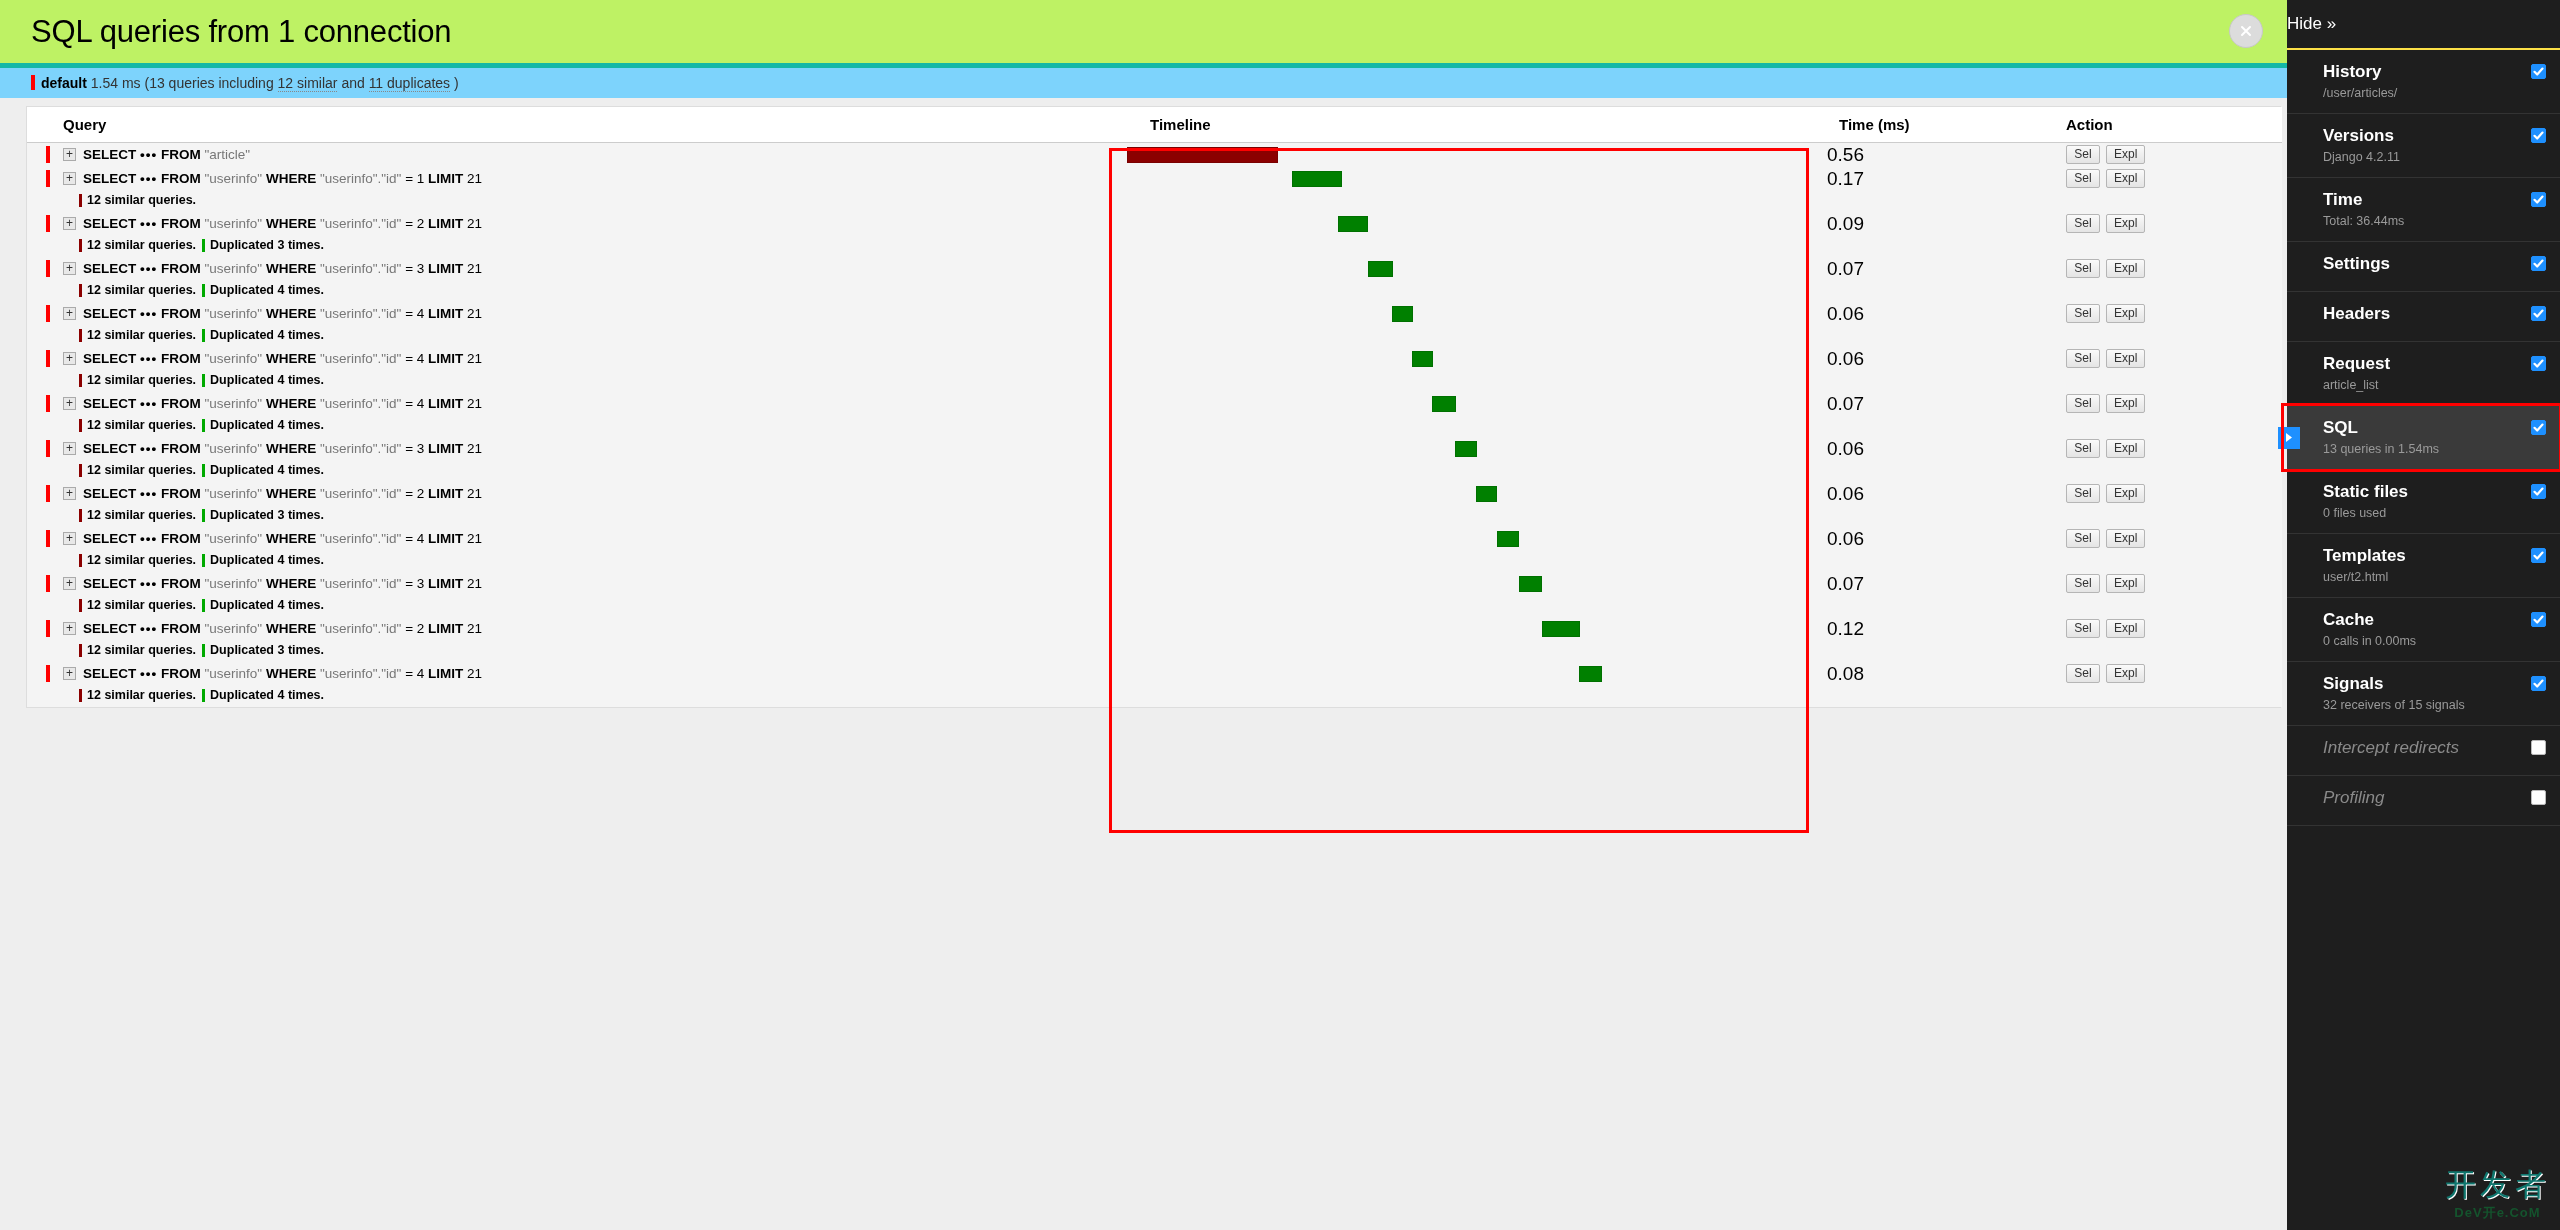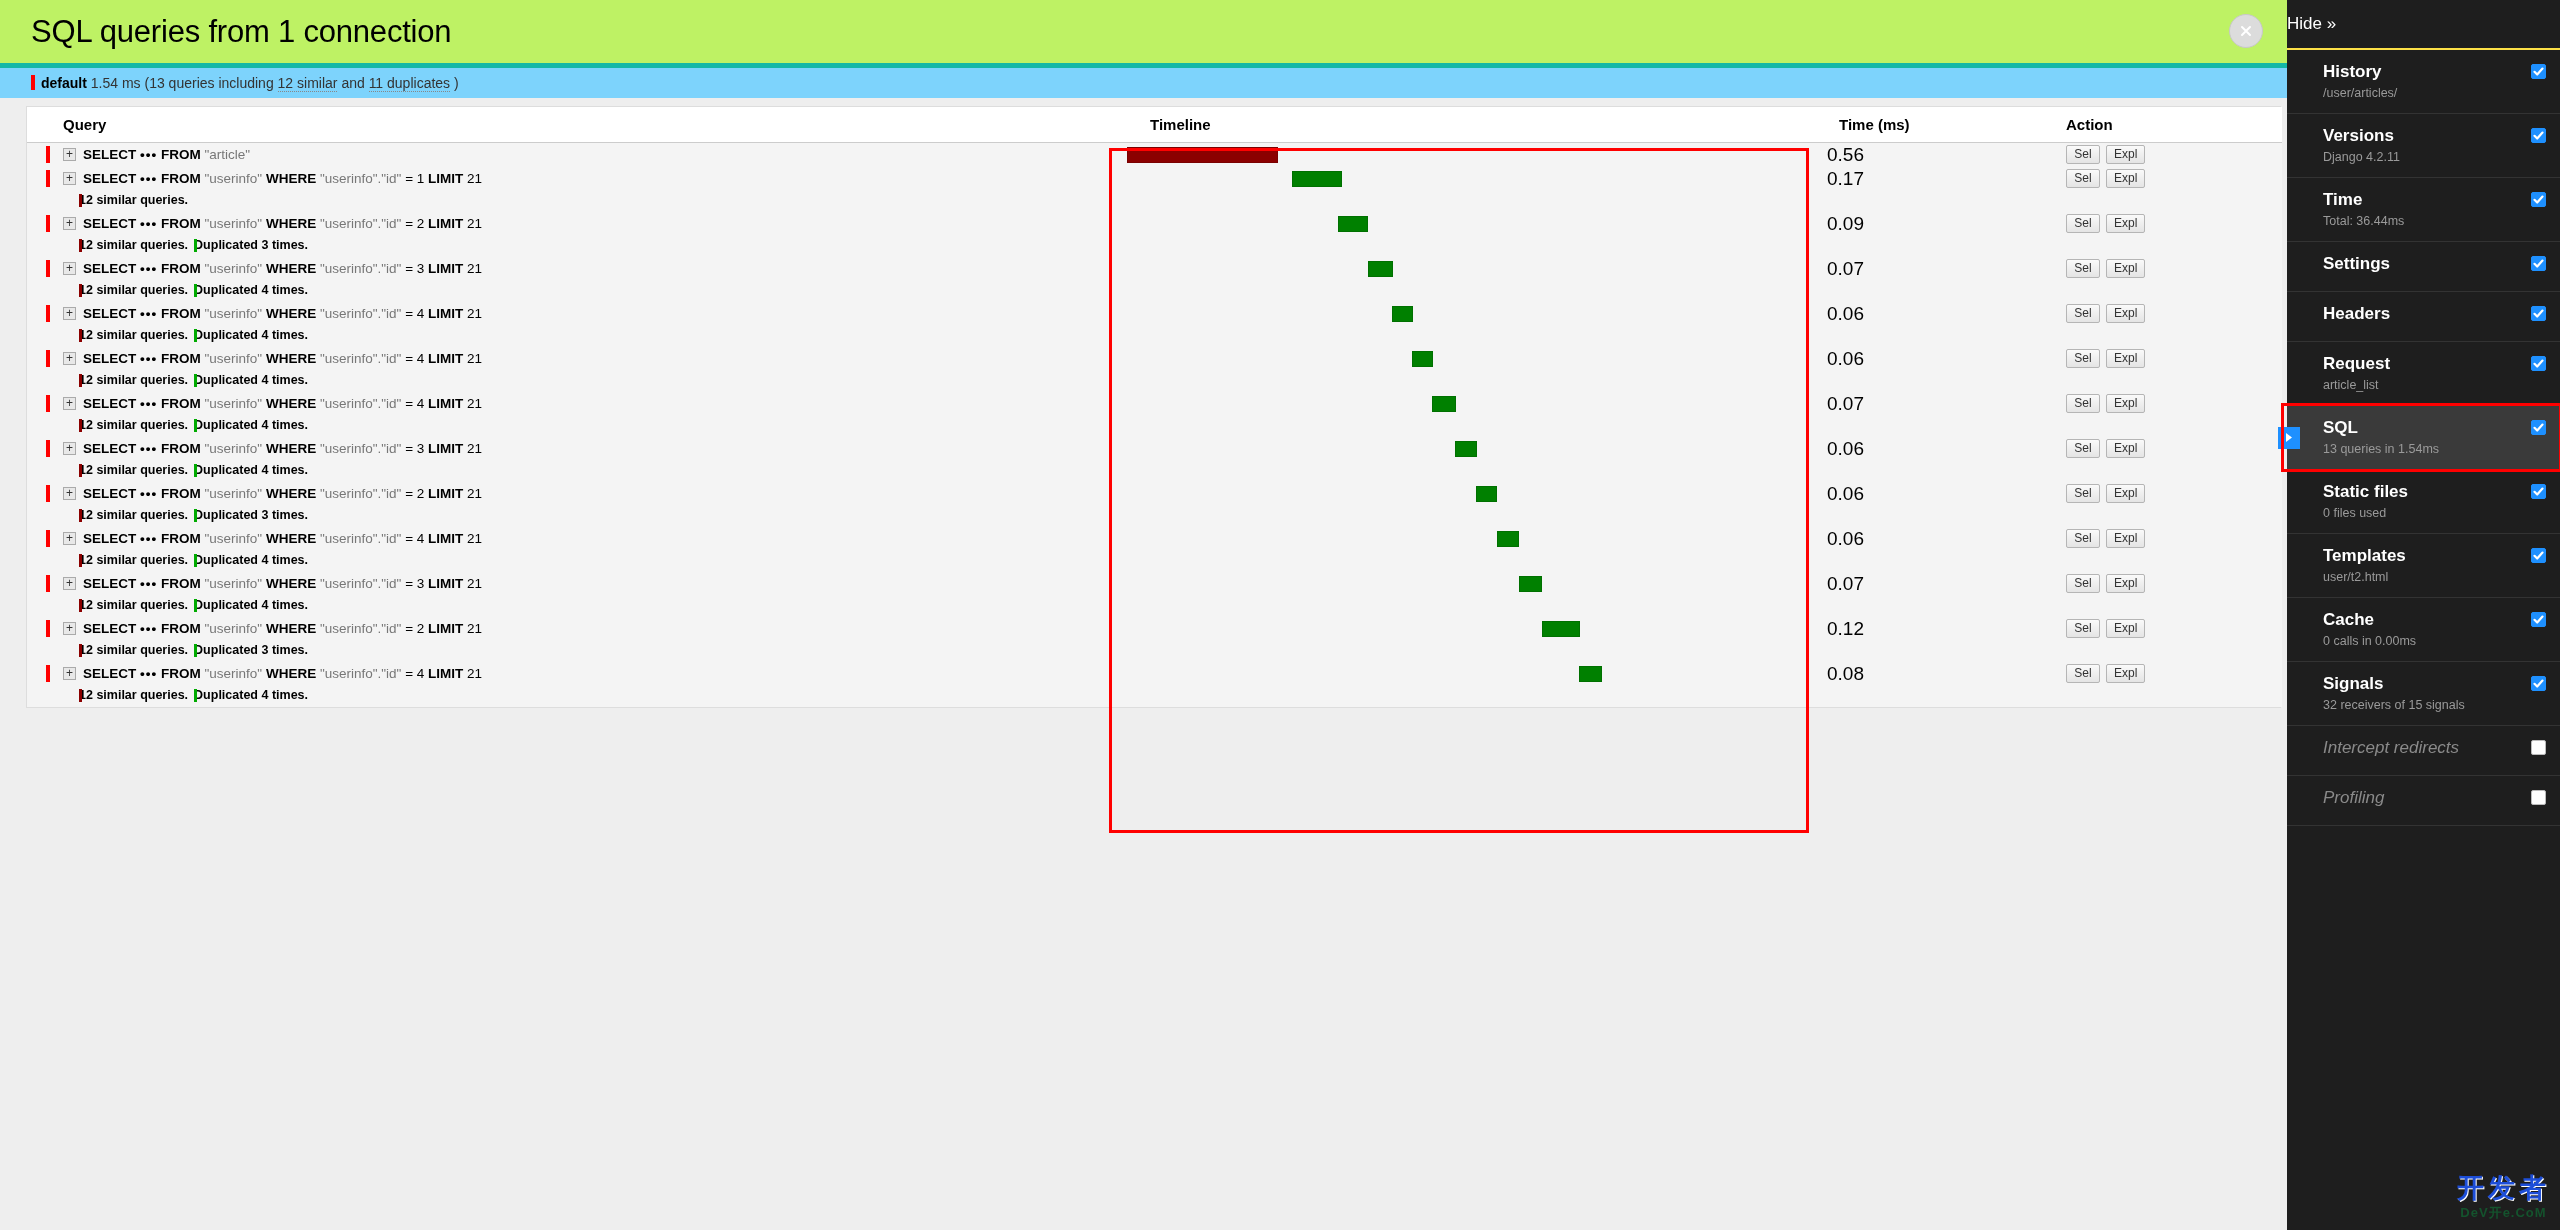--- a/index.html
+++ b/index.html
@@ -144,21 +144,21 @@
   tr.subrow { background: #f4f4f4; }
   tr.subrow > td { padding: 0; height: 21px; }
   .sub-inner {
     position: relative;
     padding: 1px 0 4px 52px;
     font-size: 12.5px;
     font-weight: bold;
     color: #000;
     white-space: nowrap;
   }
-  .tag { display: inline-block; position: relative; margin-right: 6px; }
+  .tag { display: inline-block; position: relative; padding-left: 8px; margin-right: 6px; }
   .tag::before {
     content: "";
     position: absolute; left: 0; top: 1px;
     width: 3px; height: 13px;
   }
   .tag.similar::before { background: #8b0000; }
   .tag.dup::before { background: #0a0; }
 
   
   td.c-timeline { position: relative; }
@@ -268,22 +268,22 @@
 
   
   #watermark {
     position: absolute;
     right: 10px; bottom: 8px;
     text-align: center;
     z-index: 60;
     user-select: none;
   }
   #wm-top {
-    font-size: 27px; font-weight: bold;
-    color: #1d4ed8;
+    font-size: 31px; font-weight: normal;
+    color: #0f766e;
     letter-spacing: 4px;
     text-shadow: 1px 1px 0 #fff;
   }
   #wm-bot {
     font-size: 13px; font-weight: bold;
     color: #14532d;
     letter-spacing: 1px;
     margin-top: -2px;
   }
 </style>

